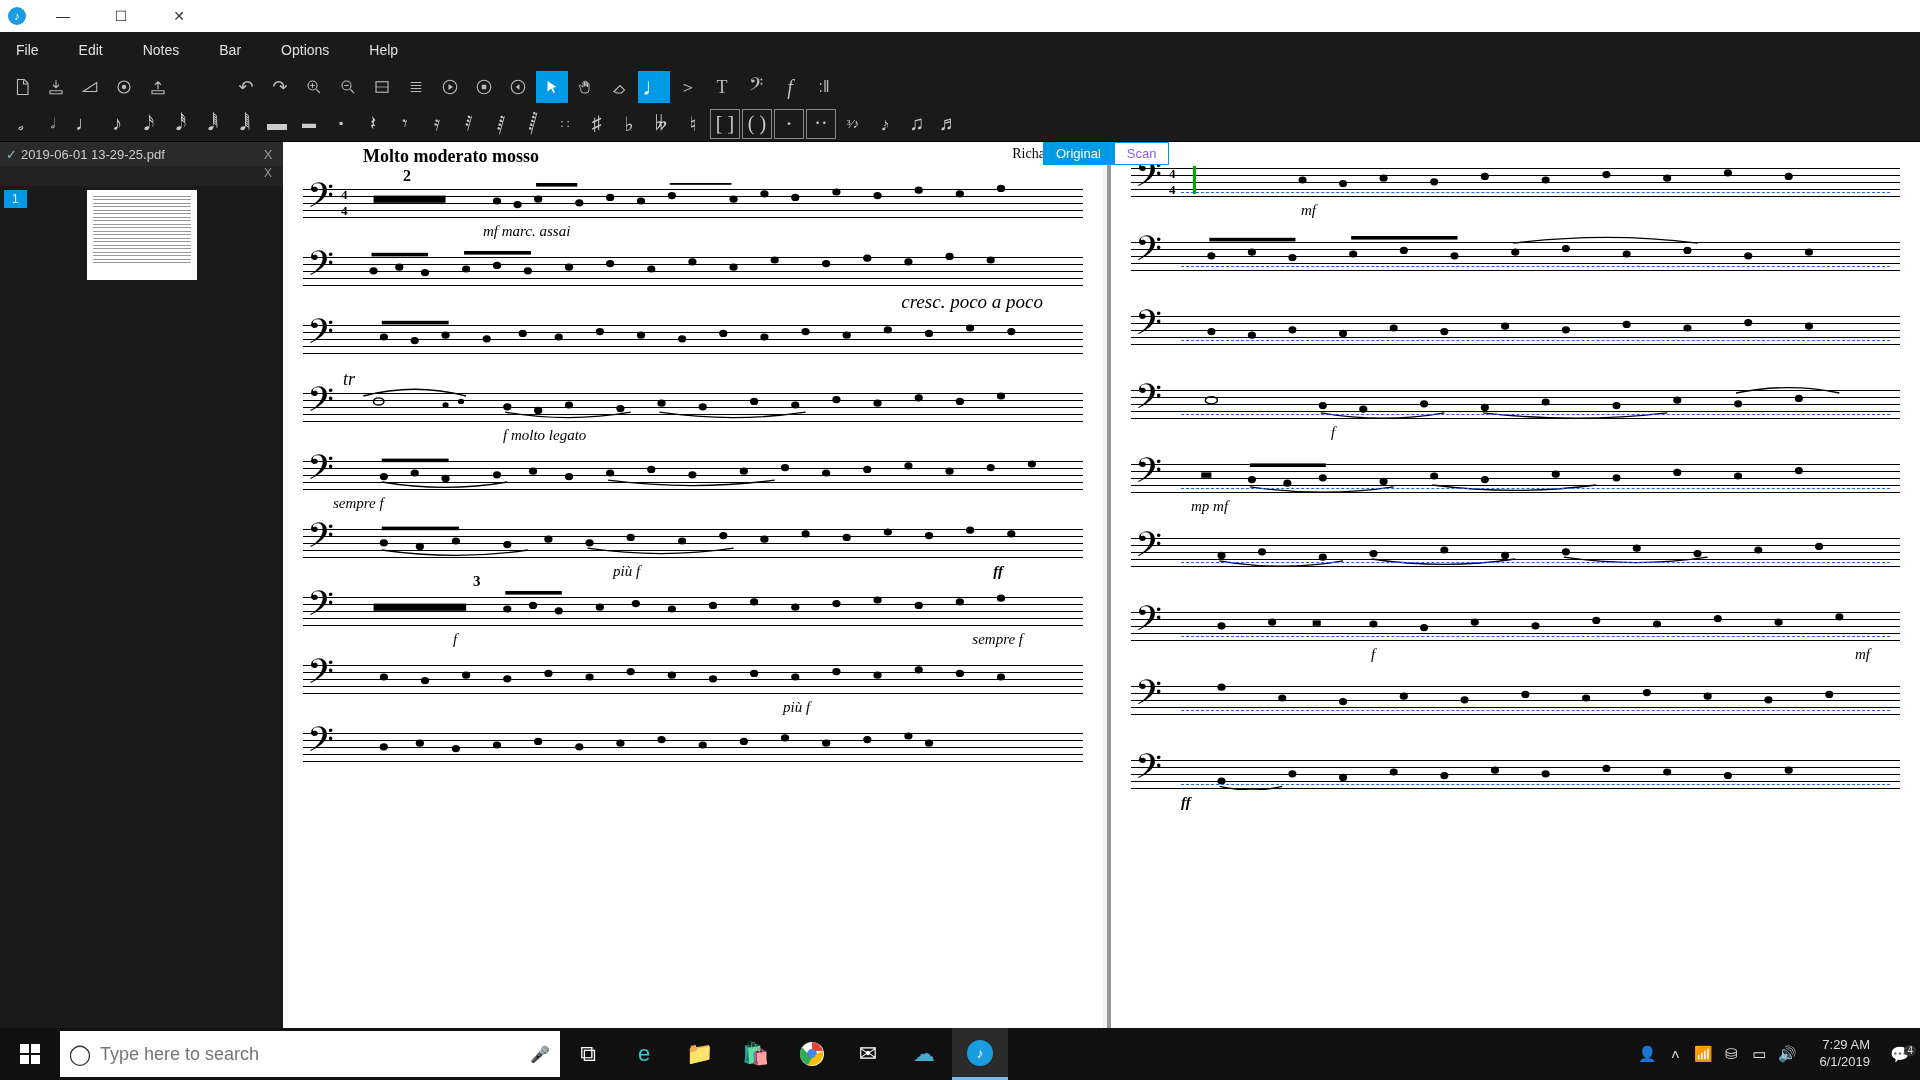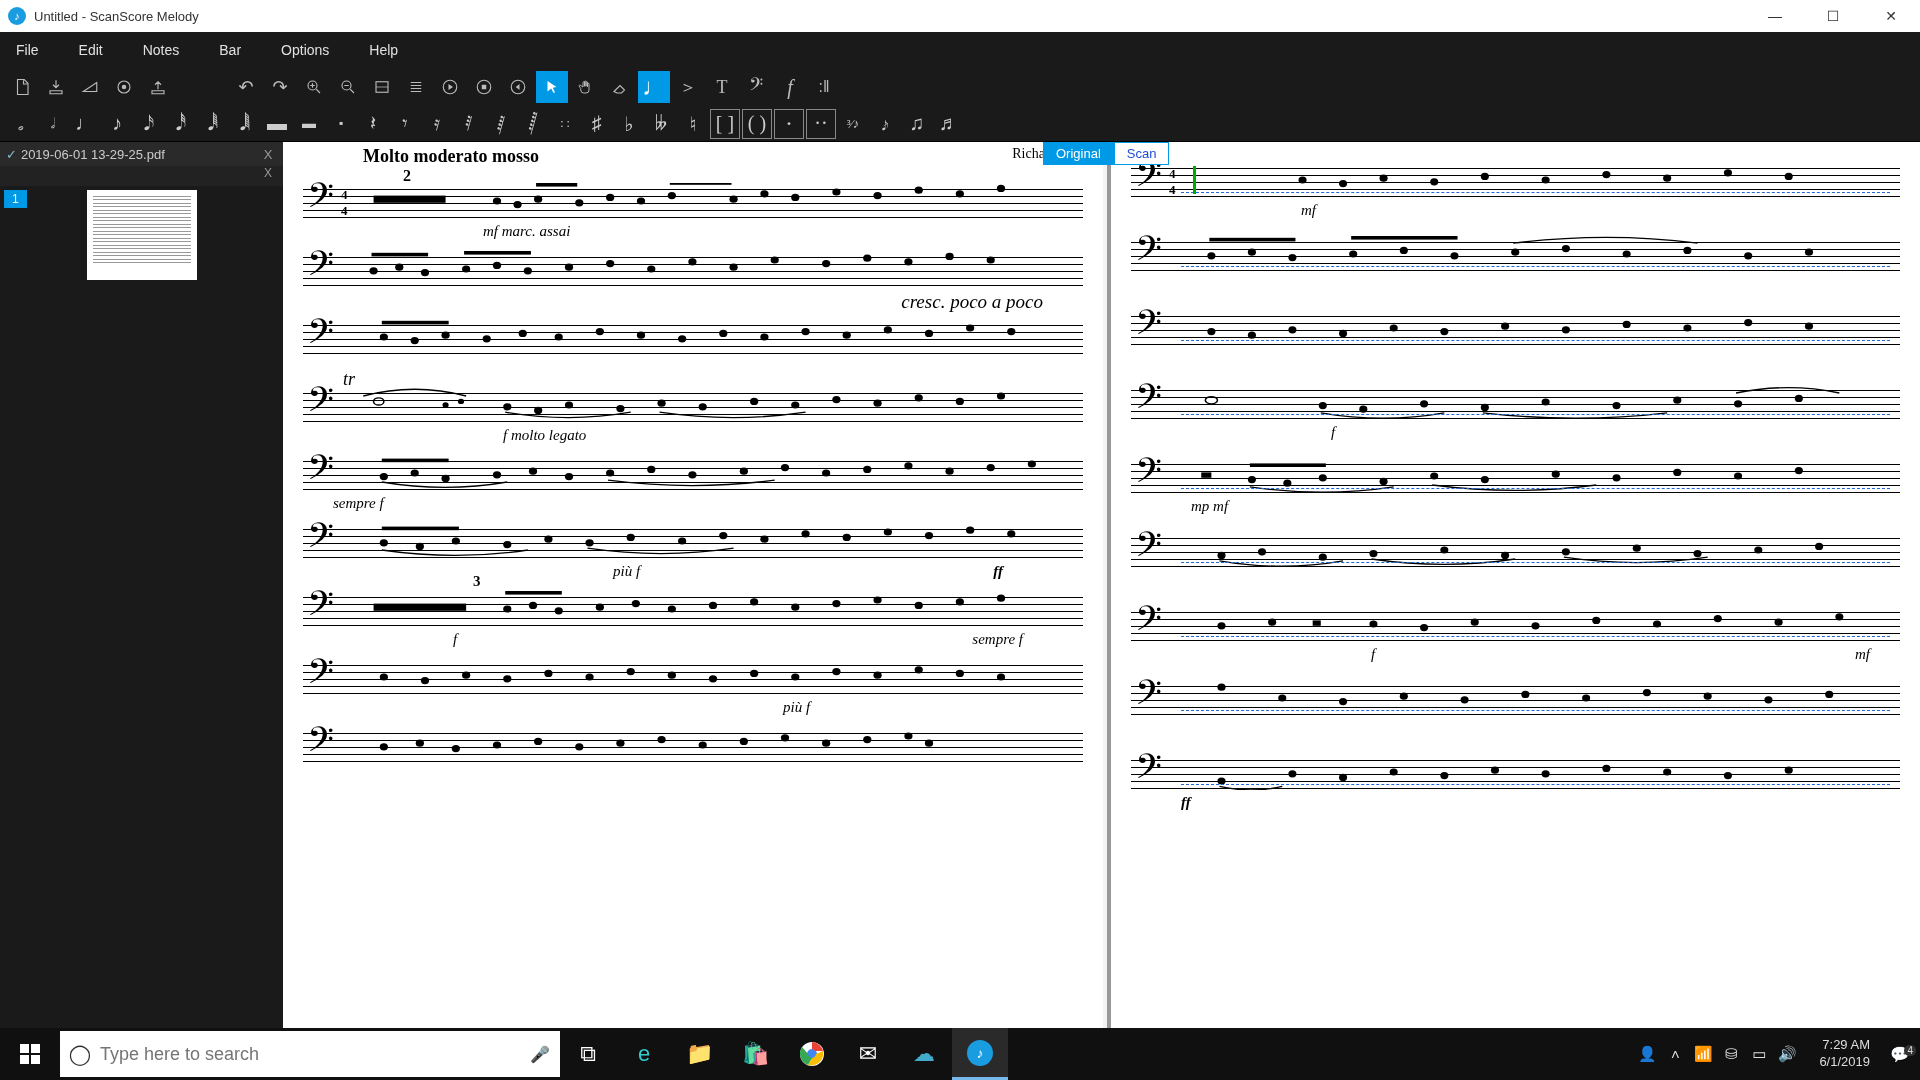--- a/index.html
+++ b/index.html
@@ -41,21 +41,21 @@
 .doc-subtab .close { width: 18px; text-align: center; cursor: pointer; color: #999; font-size: 12px; }
 .page-thumb-row { display: flex; padding: 4px; }
 .page-num { background: #0099e5; color: #fff; font-size: 12px; padding: 2px 8px; height: 18px; }
 .page-thumb { width: 110px; height: 90px; background: #fff; margin-left: 60px; padding: 6px; }
 .page-thumb .tl { height: 4px; background: repeating-linear-gradient(0deg,#999,#999 1px,transparent 1px,transparent 3px); margin-bottom: 3px; }
 
 
 .score-pane { flex: 1; background: #f4f4f4; display: flex; position: relative; }
 .tab-pill { padding: 3px 12px; font-size: 13px; cursor: pointer; border: 1px solid #0099e5; }
 .tab-pill.active { background: #0099e5; color: #fff; }
-.tab-pill.inactive { background: #fff; color: #1d4ed8; }
+.tab-pill.inactive { background: #fff; color: #8b5cf6; }
 
 .page-left, .page-right { background: #fff; overflow: hidden; position: relative; }
 .page-left { width: 820px; margin: 0 4px 0 0; }
 .divider { width: 4px; background: #999; }
 .page-right { flex: 1; }
 
 .score-header { display: flex; justify-content: space-between; padding: 4px 30px 0 80px; }
 .tempo { font-family: Georgia, serif; font-weight: bold; font-size: 18px; }
 .composer { font-family: Georgia, serif; font-size: 14px; }
 
@@ -85,21 +85,20 @@
 .taskbar .tray .ti { width: 28px; text-align: center; color: #ddd; font-size: 15px; }
 .taskbar .clock { color: #ddd; font-size: 13px; text-align: right; padding: 0 10px; line-height: 1.3; }
 .taskbar .notif { width: 40px; text-align: center; color: #ddd; position: relative; }
 .taskbar .notif .badge { position: absolute; bottom: 8px; right: 4px; font-size: 10px; background: #333; border-radius: 6px; padding: 0 3px; }
 </style>
 </head>
 <body>
 
 <div class="titlebar">
   <div class="app-icon">♪</div>
-  <div class="title">Untitled - ScanScore Melody</div>
   <div class="win-controls">
     <div class="win-btn">—</div>
     <div class="win-btn">☐</div>
     <div class="win-btn">✕</div>
   </div>
 </div>
 
 <div class="menubar">
   <div class="item">File</div>
   <div class="item">Edit</div>

